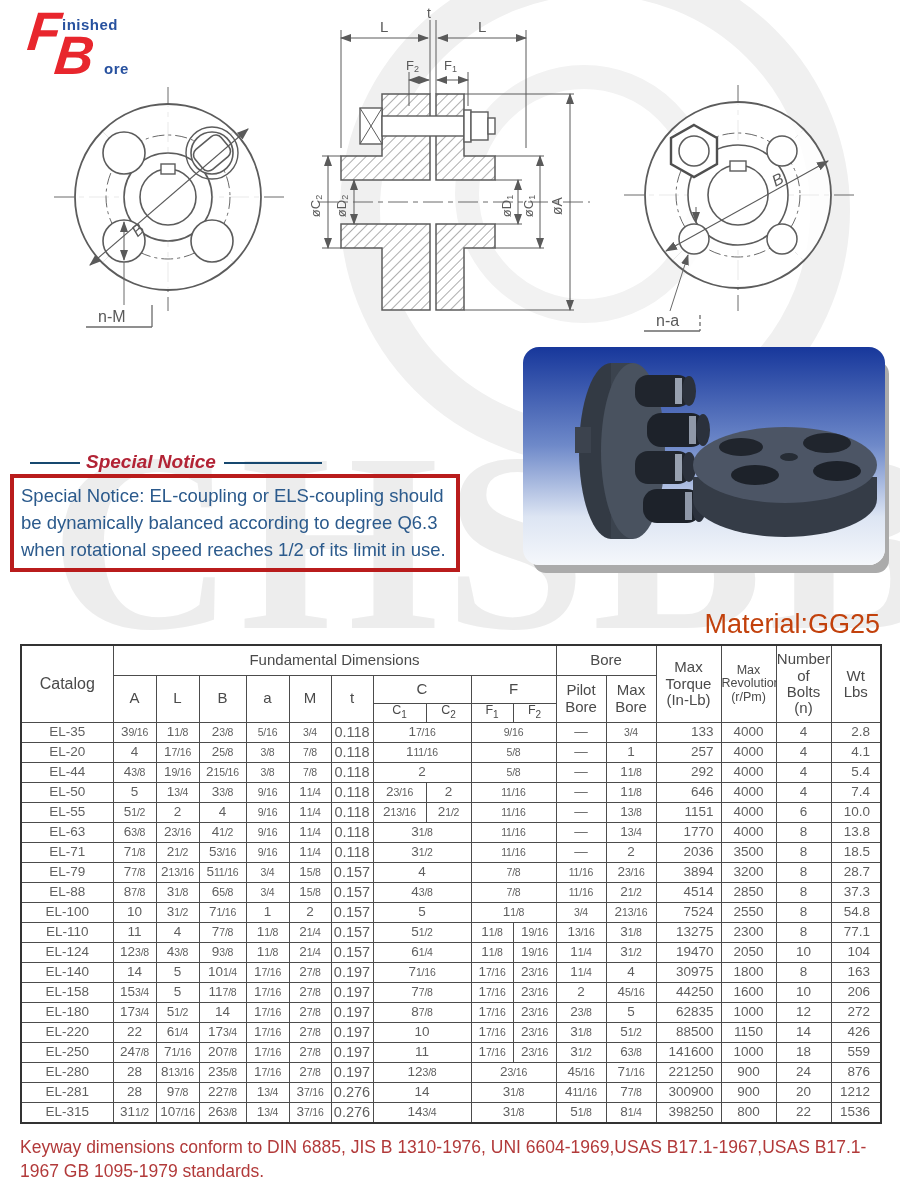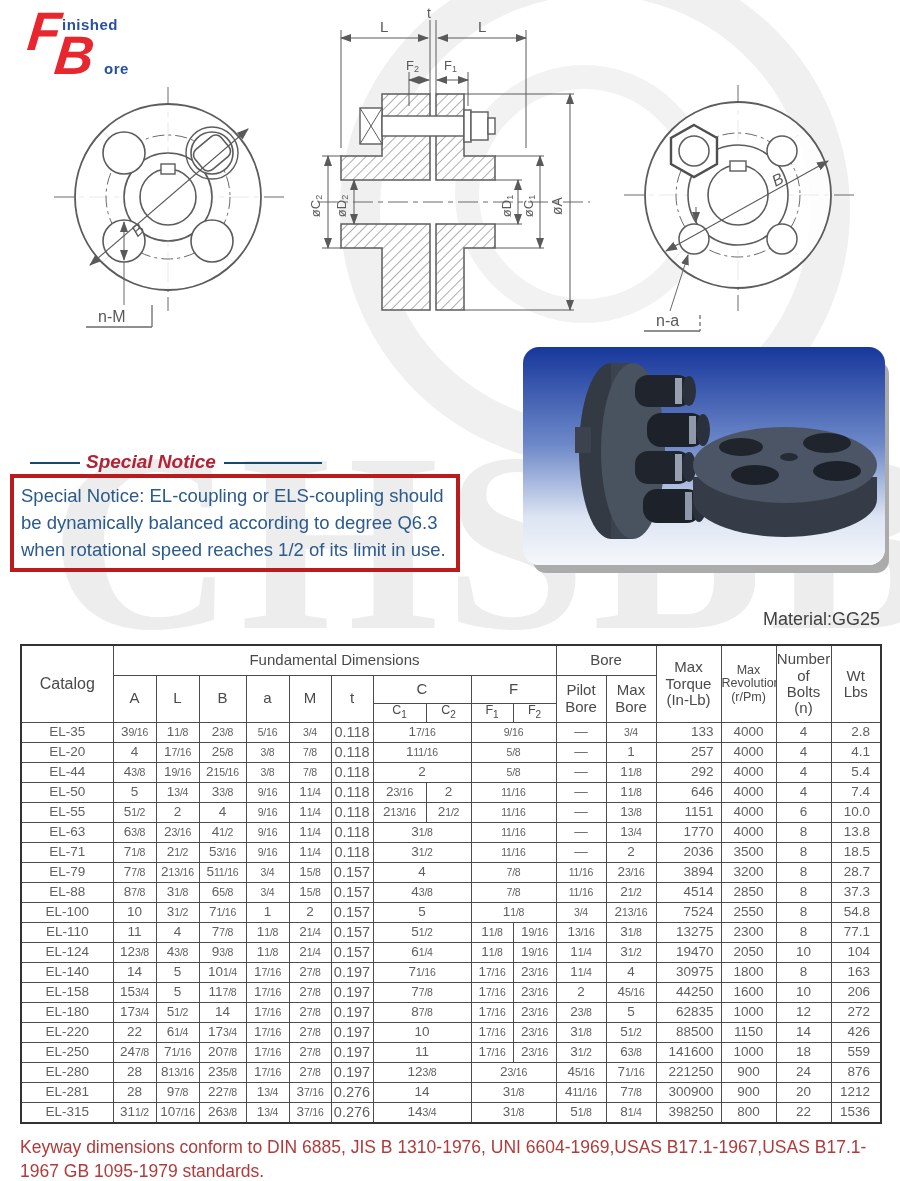--- a/index.html
+++ b/index.html
@@ -36,21 +36,21 @@
   .nh-l{left:30px;width:50px;} .nh-r{left:224px;width:98px;}
   .notice-box{position:absolute;left:10px;top:474px;width:430px;height:82px;z-index:1;
          border:4px solid #b91c1c;padding:4px 5px 4px 7px;font-size:18.5px;line-height:27px;
          color:#2b5a8c;white-space:pre-line;}
   
   .photo{position:absolute;left:523px;top:347px;width:362px;height:218px;z-index:1;
          border-radius:16px;overflow:hidden;box-shadow:7px 11px 0 -3px #ababab;}
   
   .page-title{position:absolute;left:18px;top:599px;z-index:1;font-size:41px;font-weight:bold;
          color:#14456f;letter-spacing:0.5px;}
-  .material-tag{position:absolute;right:20px;top:609px;z-index:1;font-size:18px;color:#404040;}
+  .material-tag{position:absolute;right:20px;top:609px;z-index:1;font-size:27px;color:#c2410c;}
   
   table.spec{position:absolute;left:20px;top:644px;width:860px;z-index:1;border-collapse:collapse;
          table-layout:fixed;border:2px solid #333;}
   .spec th,.spec td{border:1px solid #4c4c4c;text-align:center;vertical-align:middle;
          padding:0;overflow:hidden;white-space:pre-line;}
   .spec th{color:#4a4a4a;font-weight:normal;font-size:15px;line-height:1.08;}
   .spec td{color:#5f5f5f;font-size:13.5px;height:19px;line-height:1;white-space:nowrap;}
   .spec .h1{height:30px;} .spec .h2{height:28px;} .spec .h3 th{height:18px;font-size:12.5px;}
   .spec th.smallhead{font-size:12.5px;}
   .spec th.cathead{font-size:16px;}

